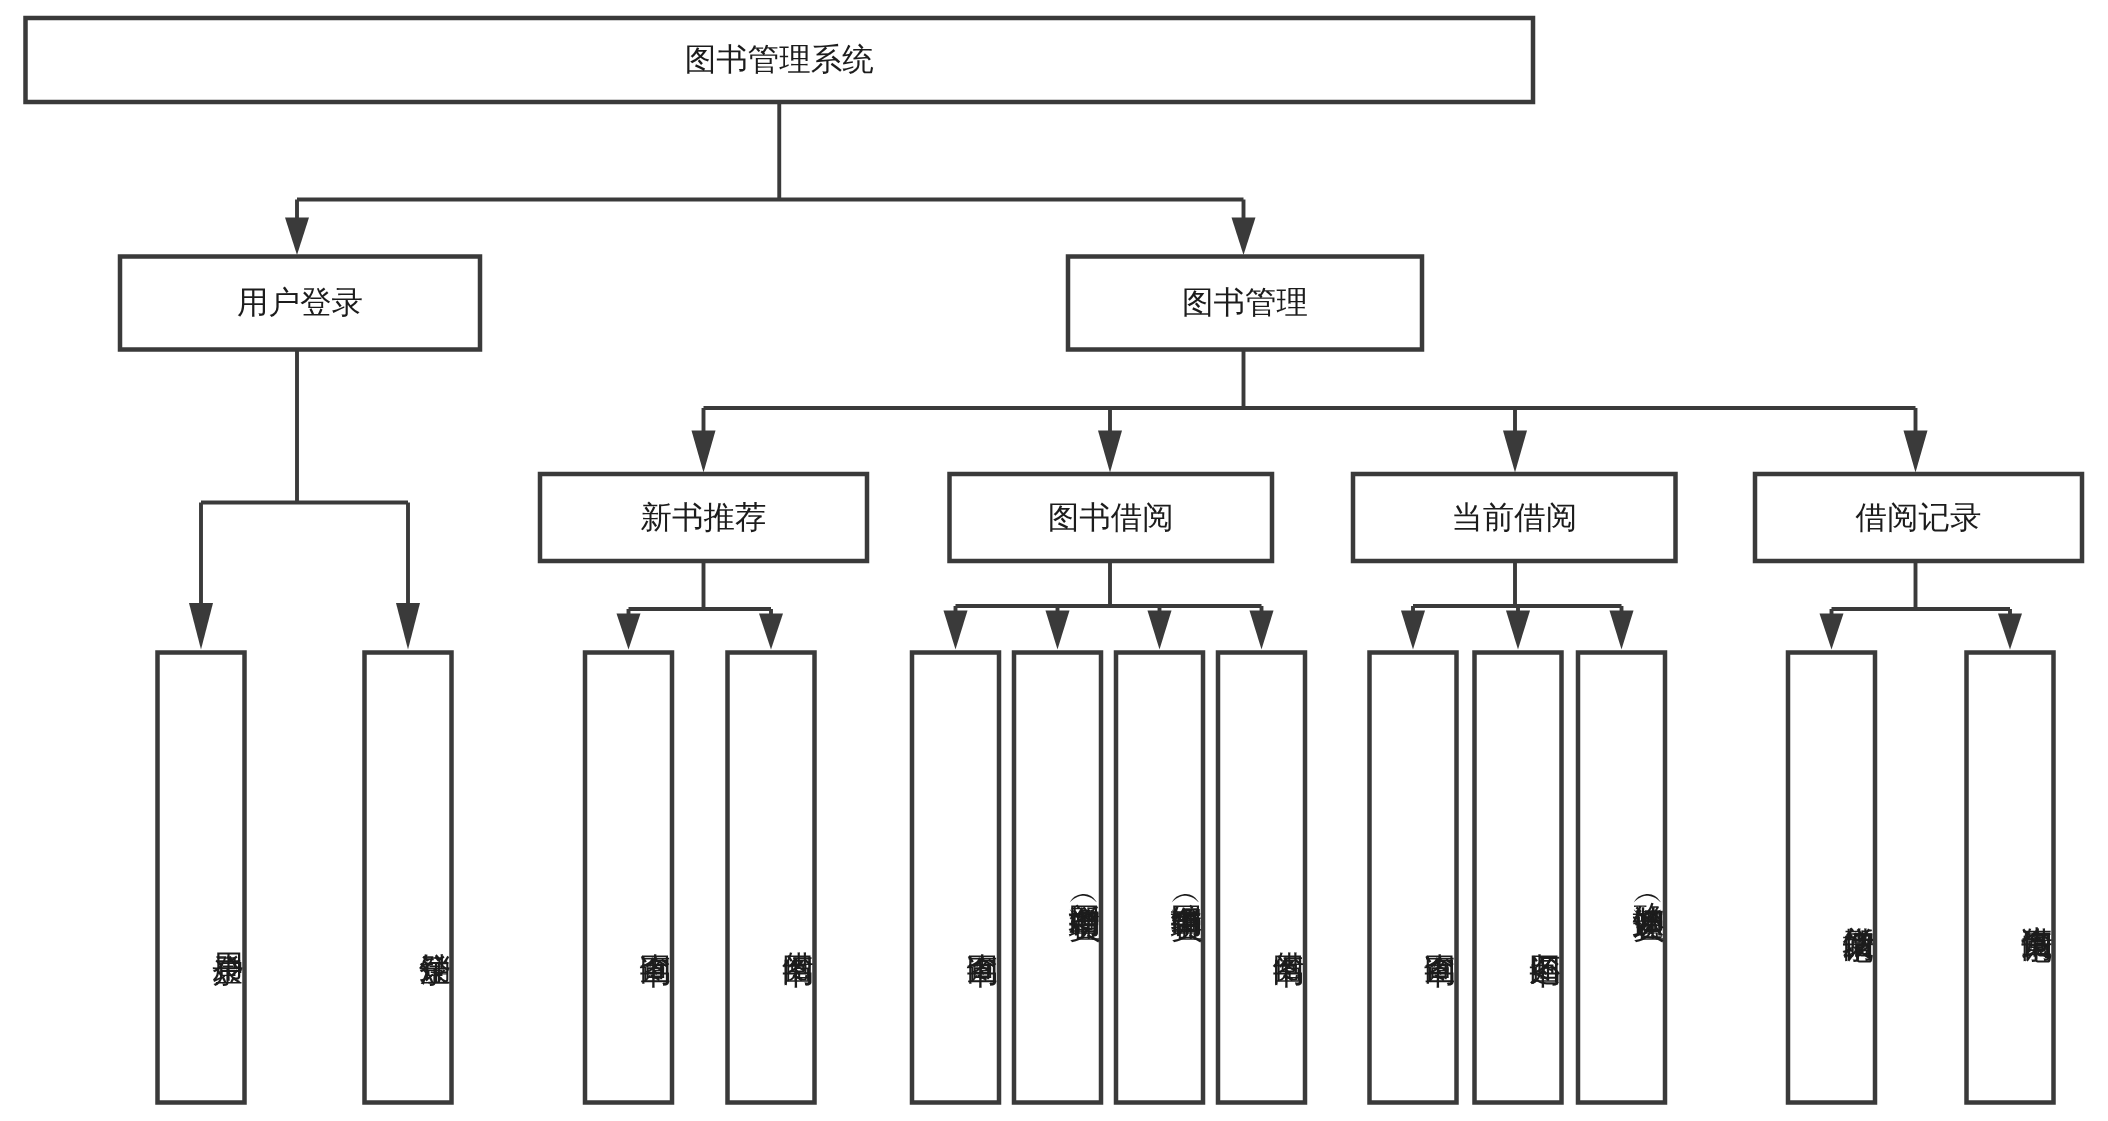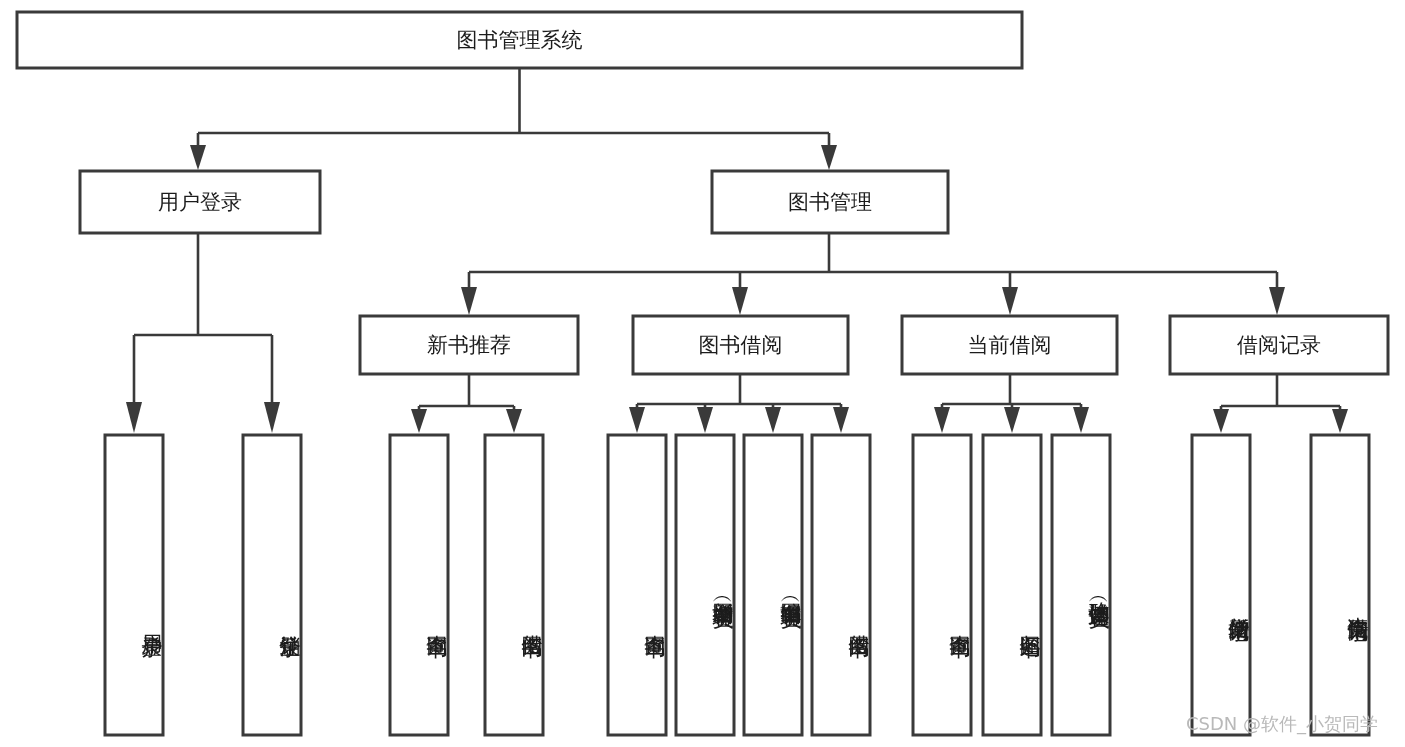--- a/index.html
+++ b/index.html
@@ -216,15 +216,14 @@
   <div class="node-label-v" style="left:608px; top:505px; width:58px; height:230px;">查询图书</div>
   <div class="node-label-v" style="left:676px; top:443px; width:58px; height:292px;">新增图书（管理员）</div>
   <div class="node-label-v" style="left:744px; top:443px; width:58px; height:292px;">编辑图书（管理员）</div>
   <div class="node-label-v" style="left:812px; top:505px; width:58px; height:230px;">借阅图书</div>
   <div class="node-label-v" style="left:913px; top:505px; width:58px; height:230px;">查询图书</div>
   <div class="node-label-v" style="left:983px; top:505px; width:58px; height:230px;">归还图书</div>
   <div class="node-label-v" style="left:1052px; top:443px; width:58px; height:292px;">确认归还（管理员）</div>
   <div class="node-label-v" style="left:1192px; top:470px; width:58px; height:265px;">新增借阅记录</div>
   <div class="node-label-v" style="left:1311px; top:470px; width:58px; height:265px;">查询借阅记录</div>
 
-  <div class="watermark">CSDN @软件_小贺同学</div>
 
 </div>
 
 </body></html>

